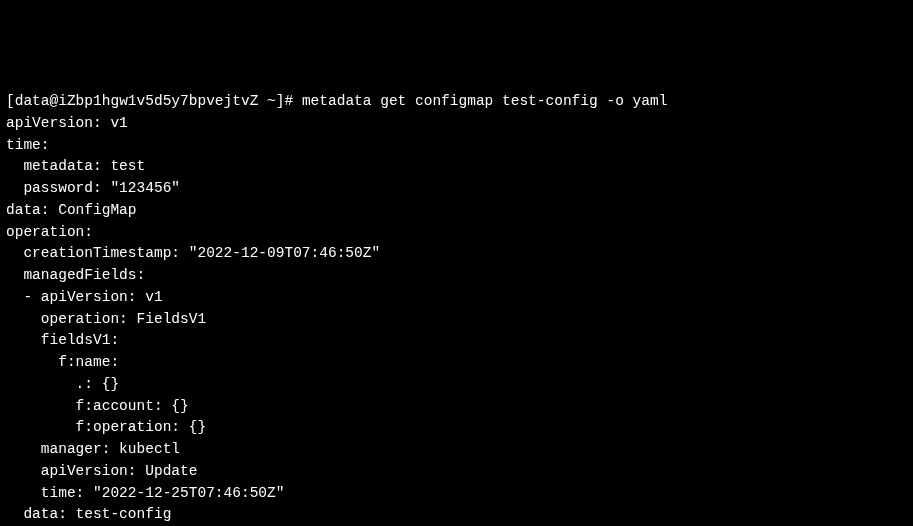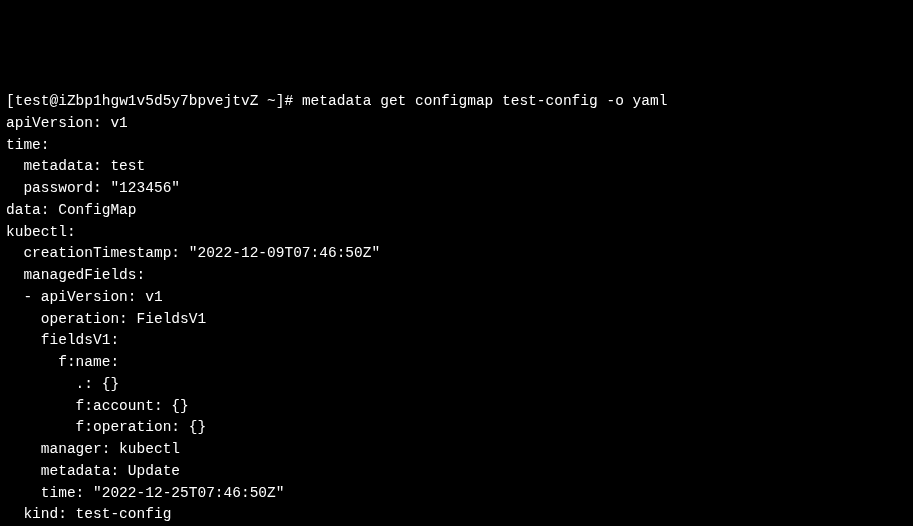--- a/index.html
+++ b/index.html
@@ -18,40 +18,40 @@
       height: 526px;
       overflow: hidden;
       white-space: pre;
     }
   </style>
 </head>
 <body>
 
 
 
-<div><span>[<span>test</span>@<span>iZbp1hgw1v5d5y7bpvejtvZ</span> <span>~</span>]<span>#</span> <span>metadata get configmap test-config -o yaml</span></span>
+<div><span>[<span>data</span>@<span>iZbp1hgw1v5d5y7bpvejtvZ</span> <span>~</span>]<span>#</span> <span>metadata get configmap test-config -o yaml</span></span>
 <span><span>apiVersion:</span><span> v1</span></span>
 <span>time:</span>
 <span>  metadata: test</span>
 <span>  password: "123456"</span>
 <span>data: ConfigMap</span>
-<span>kubectl:</span>
+<span>operation:</span>
 <span>  creationTimestamp: "2022-12-09T07:46:50Z"</span>
 <span>  managedFields:</span>
 <span>  - apiVersion: v1</span>
 <span>    operation: FieldsV1</span>
 <span>    fieldsV1:</span>
 <span>      f:name:</span>
 <span>        .: {}</span>
 <span>        f:account: {}</span>
 <span>        f:operation: {}</span>
 <span>    manager: kubectl</span>
-<span>    metadata: Update</span>
+<span>    apiVersion: Update</span>
 <span>    time: "2022-12-25T07:46:50Z"</span>
-<span>  kind: test-config</span>
+<span>  data: test-config</span>
 
 
 
 
 </div>
 
 
 
 
 </body></html>

